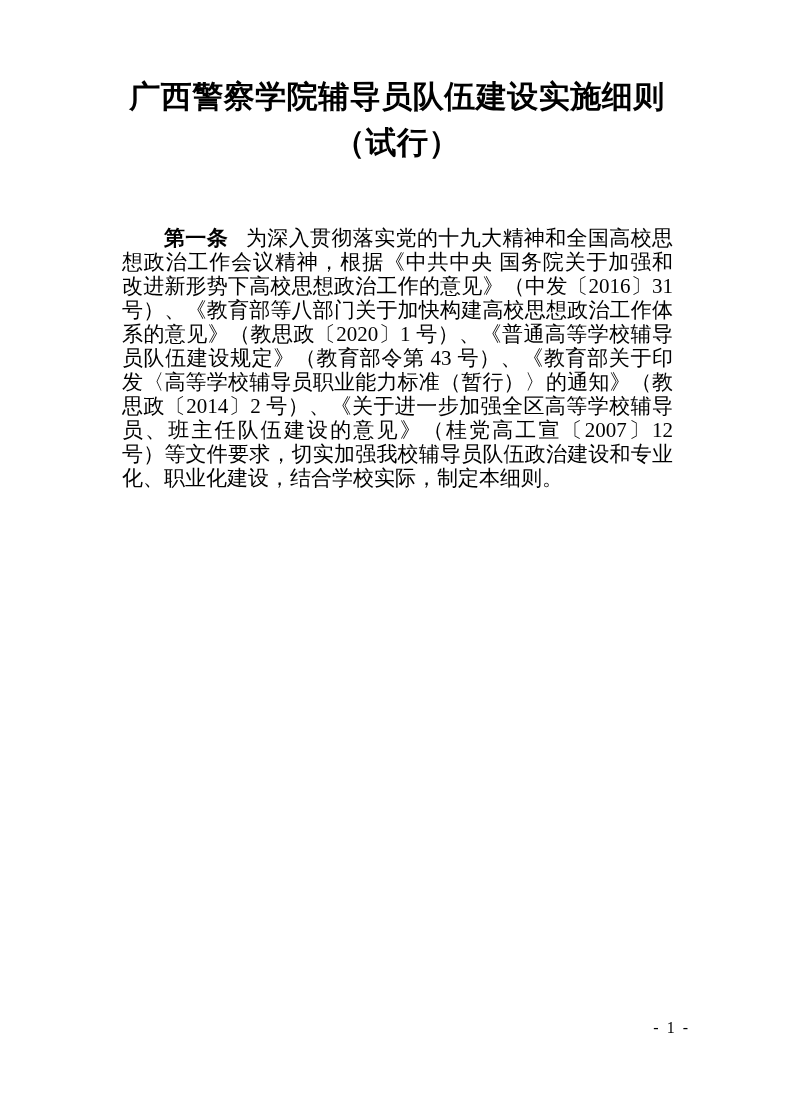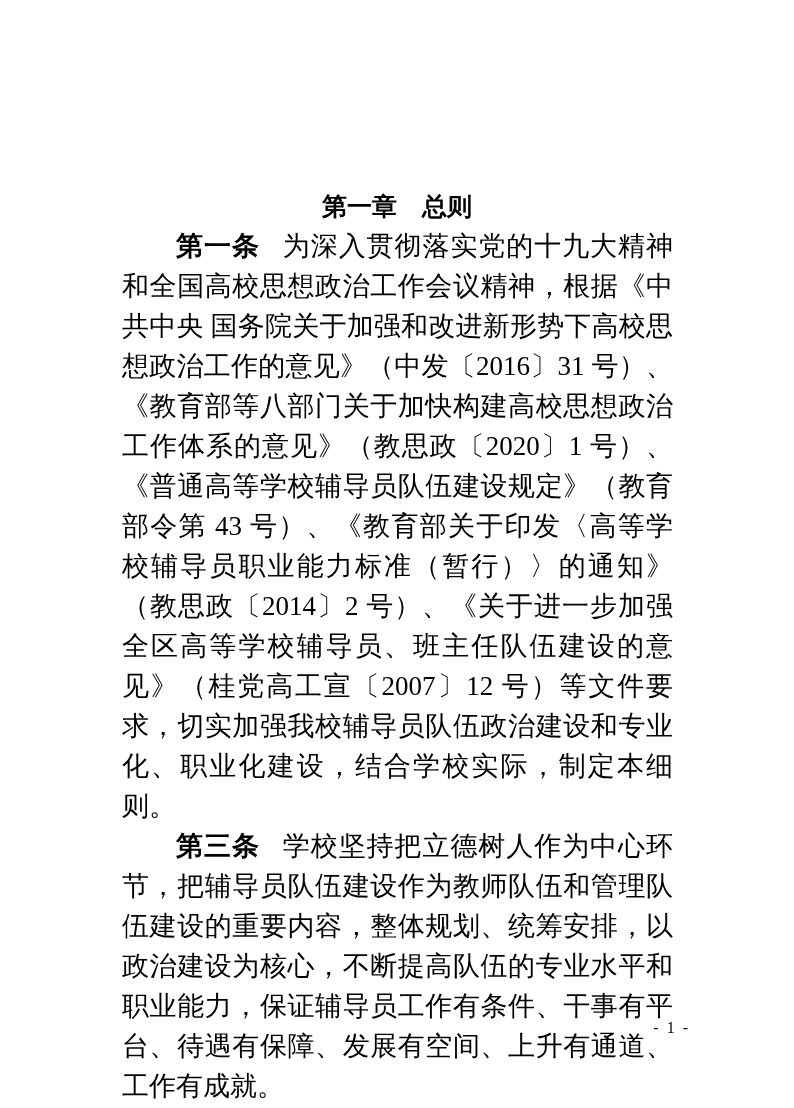--- a/index.html
+++ b/index.html
@@ -42,22 +42,22 @@
     font-family: "Liberation Sans", sans-serif;
     font-weight: 700;
     font-size: 25px;
     line-height: 30px;
   }
   .body-text {
     position: absolute;
     top: 226px;
     left: 122px;
     width: 551px;
-    font-size: 27px;
-    line-height: 40px;
+    font-size: 21px;
+    line-height: 24px;
     text-align: justify;
   }
   .article {
     margin: 0;
     padding: 0;
     text-indent: 2em;
   }
   .article-number {
     font-family: "Liberation Sans", sans-serif;
     font-weight: 700;
@@ -70,32 +70,32 @@
     font-size: 16px;
     letter-spacing: 2px;
     font-family: "Liberation Serif", serif;
   }
 </style>
 </head>
 <body>
 
 <div class="page">
 
+  <h1 class="doc-title">
+    <span class="title-line">广西警察学院辅导员队伍建设实施细则</span>
+    <span class="title-line">（试行）</span>
+  </h1>
 
-  <h2 class="chapter-heading">第一章　总则</h2>
 
   <div class="body-text">
 
     <p class="article">
       <span class="article-number">第一条</span><span class="article-text">为深入贯彻落实党的十九大精神和全国高校思想政治工作会议精神，根据《中共中央 国务院关于加强和改进新形势下高校思想政治工作的意见》（中发〔2016〕31 号）、《教育部等八部门关于加快构建高校思想政治工作体系的意见》（教思政〔2020〕1 号）、《普通高等学校辅导员队伍建设规定》（教育部令第 43 号）、《教育部关于印发〈高等学校辅导员职业能力标准（暂行）〉的通知》（教思政〔2014〕2 号）、《关于进一步加强全区高等学校辅导员、班主任队伍建设的意见》（桂党高工宣〔2007〕12 号）等文件要求，切实加强我校辅导员队伍政治建设和专业化、职业化建设，结合学校实际，制定本细则。</span>
     </p>
 
 
-    <p class="article">
-      <span class="article-number">第三条</span><span class="article-text">学校坚持把立德树人作为中心环节，把辅导员队伍建设作为教师队伍和管理队伍建设的重要内容，整体规划、统筹安排，以政治建设为核心，不断提高队伍的专业水平和职业能力，保证辅导员工作有条件、干事有平台、待遇有保障、发展有空间、上升有通道、工作有成就。</span>
-    </p>
 
 
   </div>
 
   <div class="page-number">- 1 -</div>
 
 </div>
 
 </body></html>

